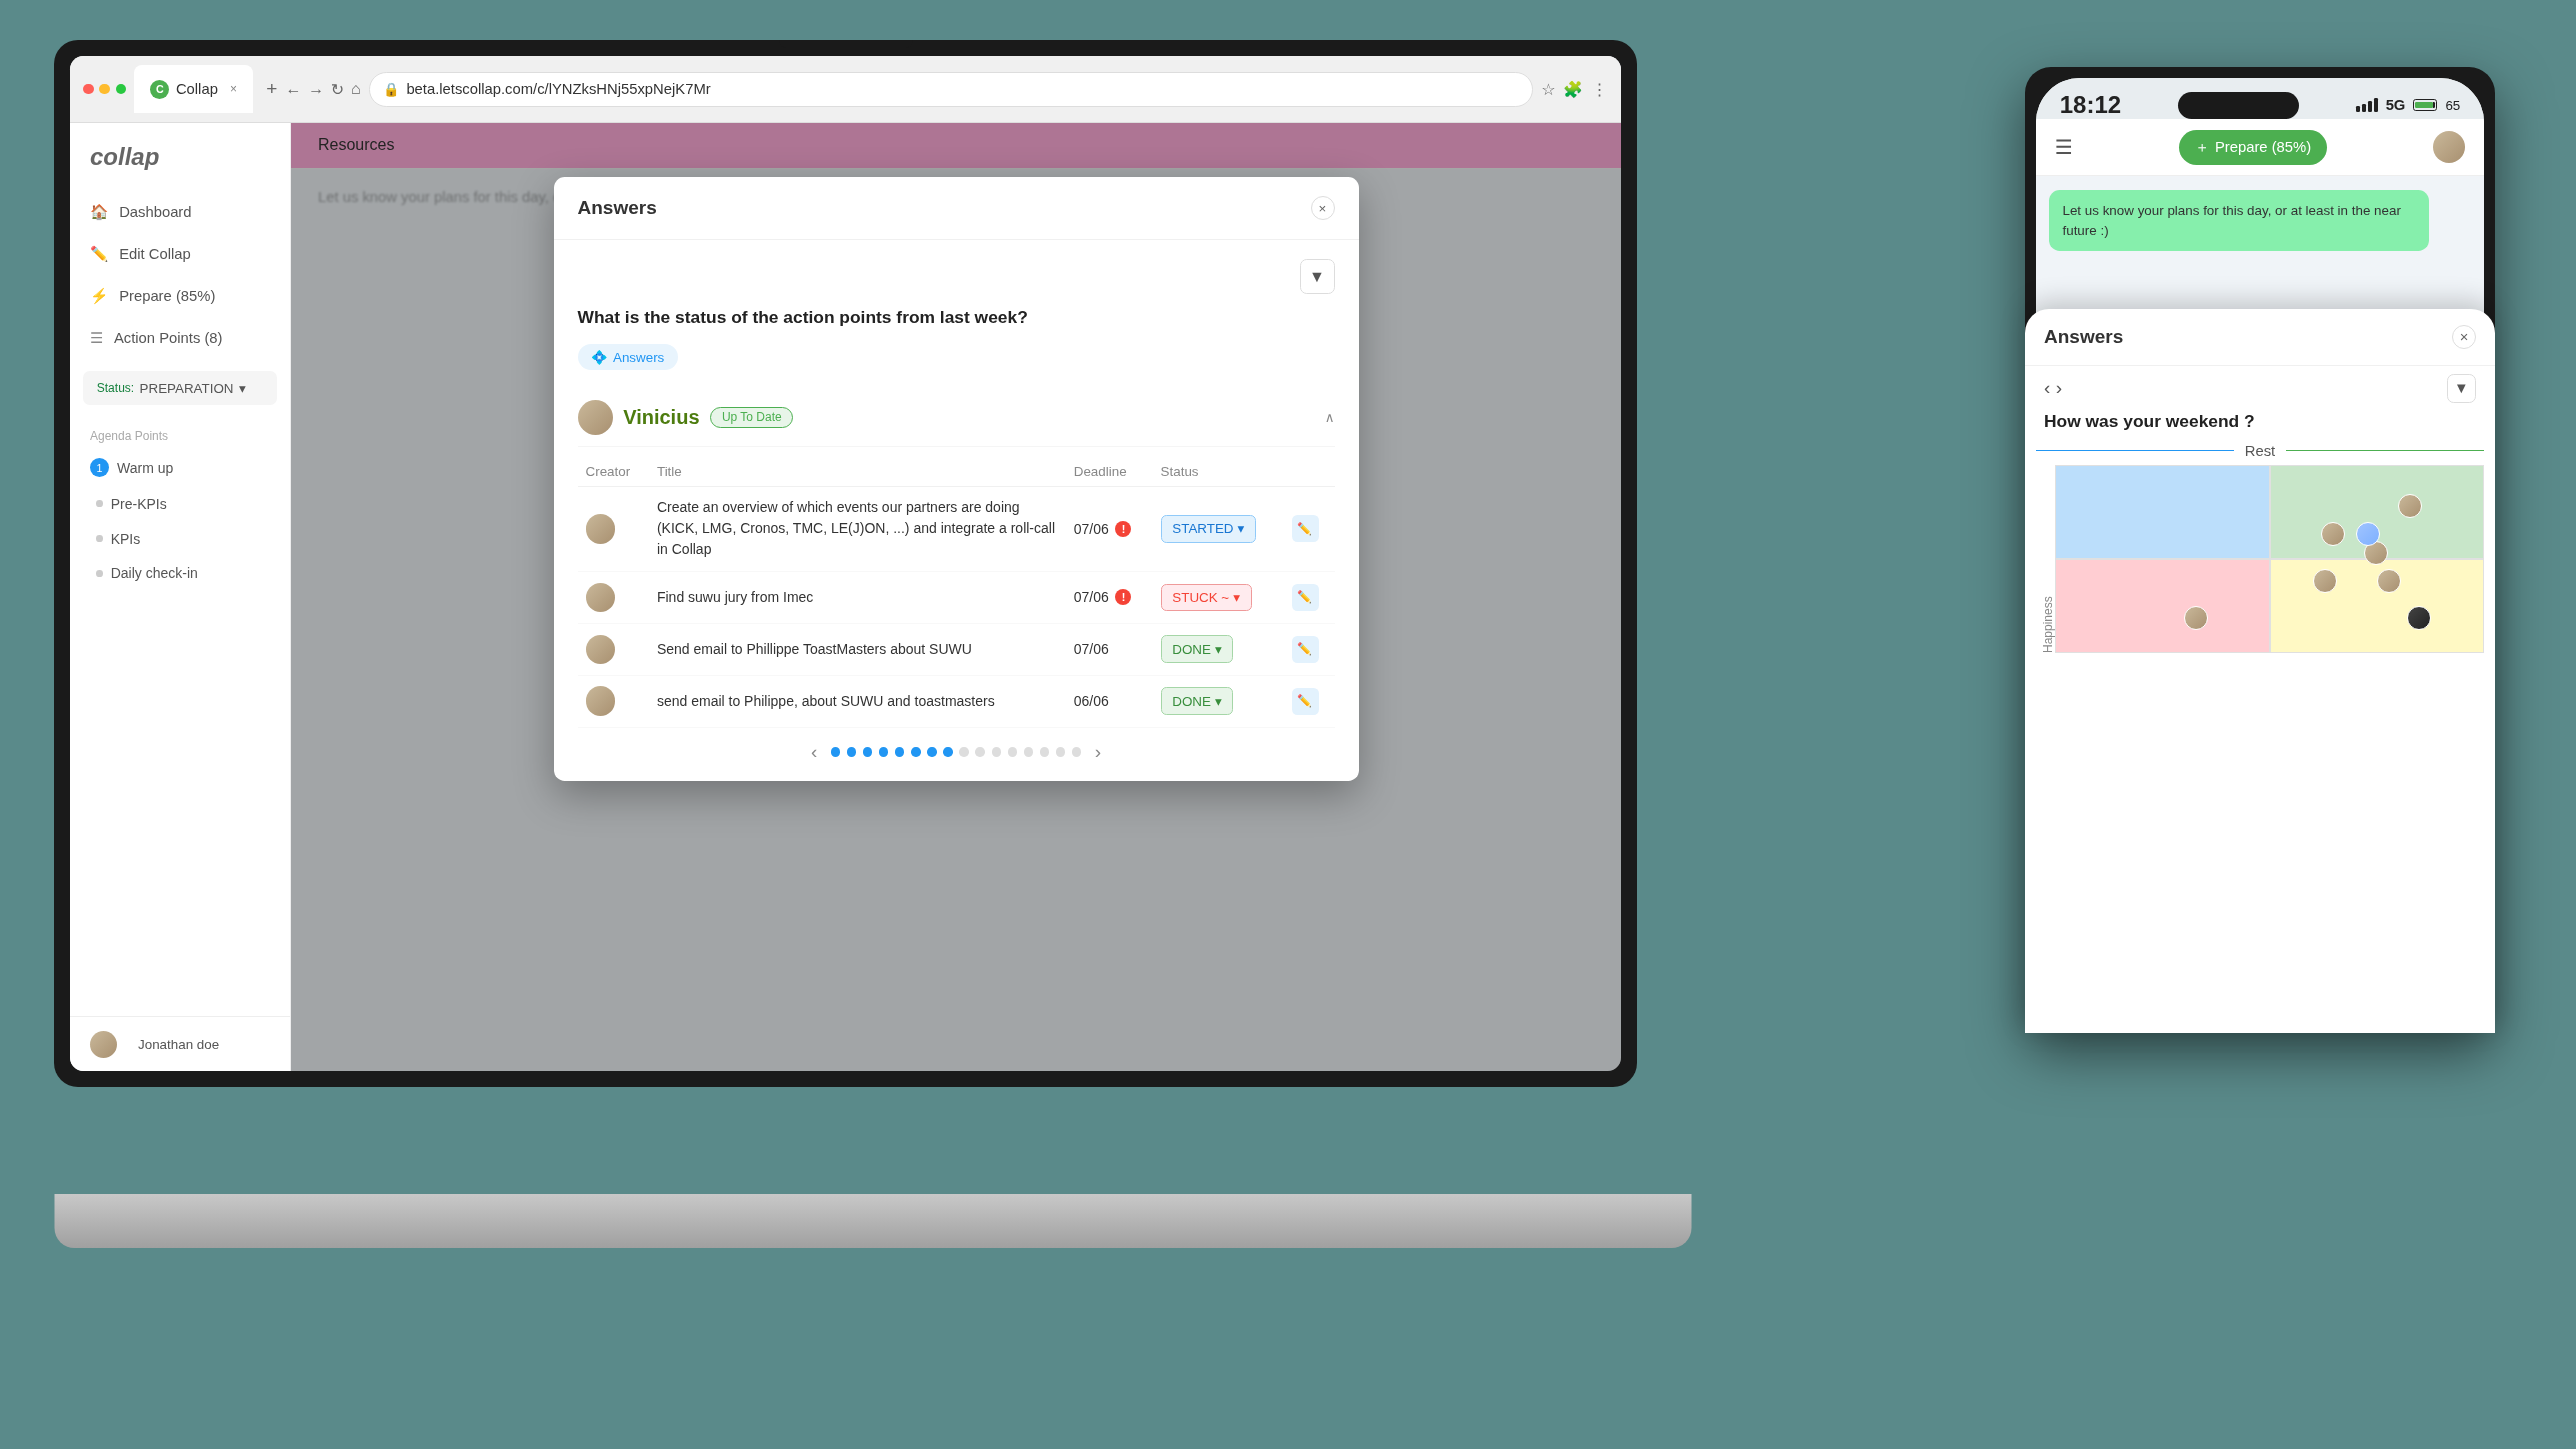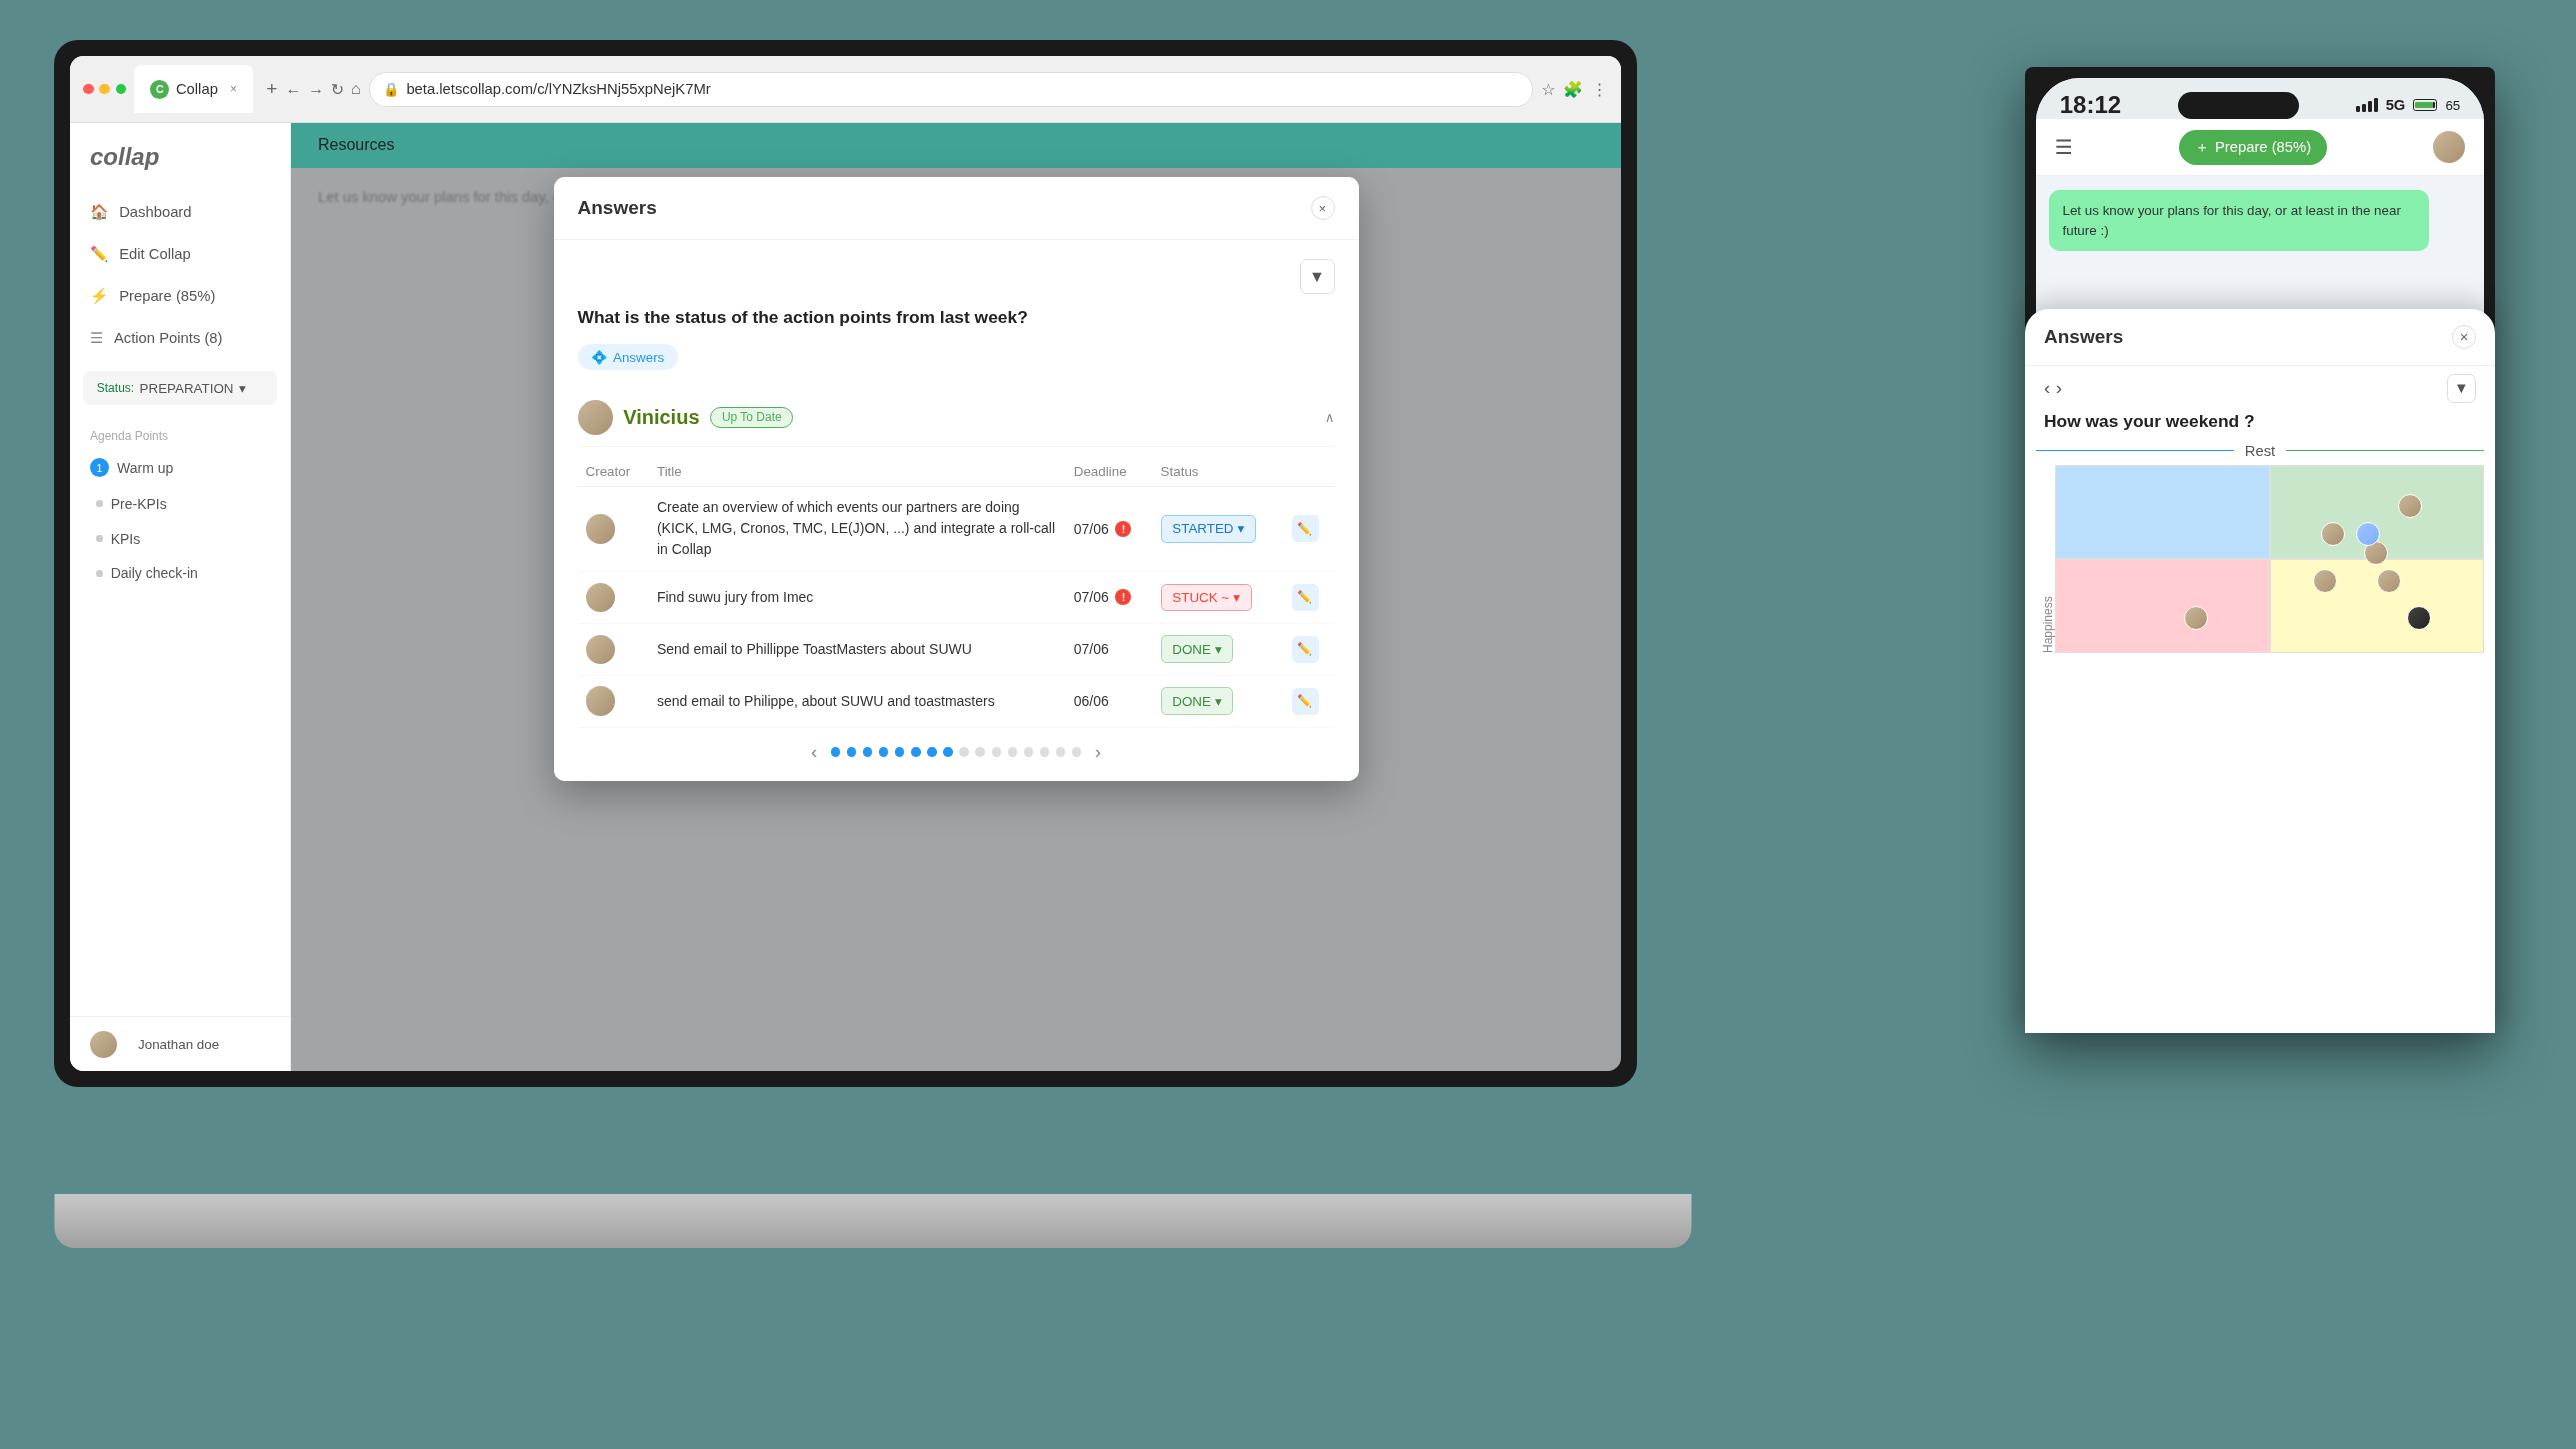--- a/index.html
+++ b/index.html
@@ -219,21 +219,21 @@
       margin-left: 6px;
     }
 
     
     .main-content {
       flex: 1;
       position: relative;
       overflow: hidden;
     }
     .main-header {
-      background: #5eead4;
+      background: #f9a8d4;
       padding: 13.4px 27px;
       border-bottom: 0.7px solid #eee;
       display: flex;
       align-items: center;
       justify-content: space-between;
     }
     .main-header-title {
       font-size: 16px;
       font-weight: 500;
       color: #333;
@@ -478,21 +478,21 @@
       position: absolute;
       right: 81px;
       top: 67px;
       width: 470px;
       height: 966px;
     }
     .phone-outer {
       width: 100%;
       height: 100%;
       background: #1a1a1a;
-      border-radius: 8px;
+      border-radius: 26px;
       padding: 10.7px;
       box-shadow: 0 20px 54px rgba(0,0,0,0.5);
     }
     .phone-screen {
       width: 100%;
       height: 100%;
       background: #e8edf0;
       border-radius: 44px;
       overflow: hidden;
       display: flex;

